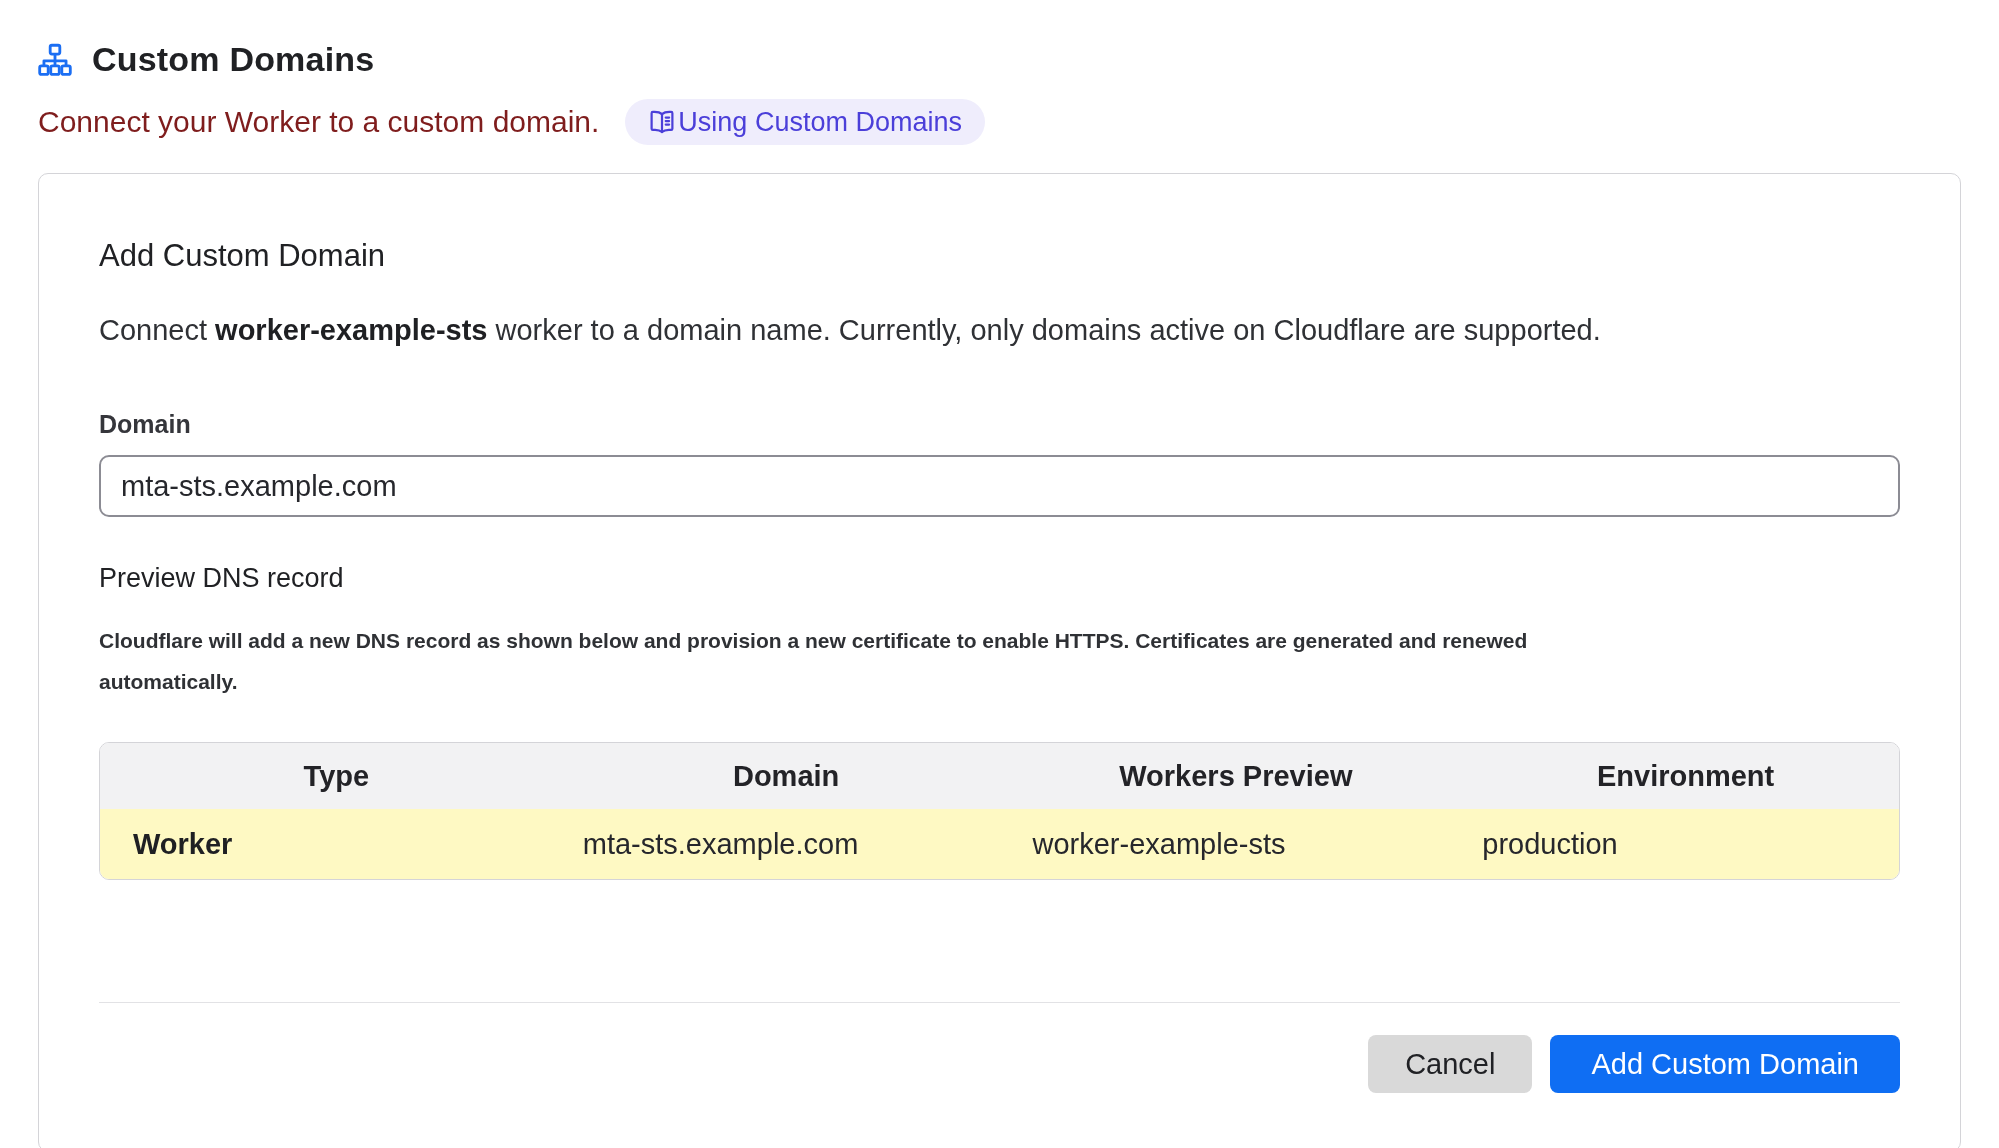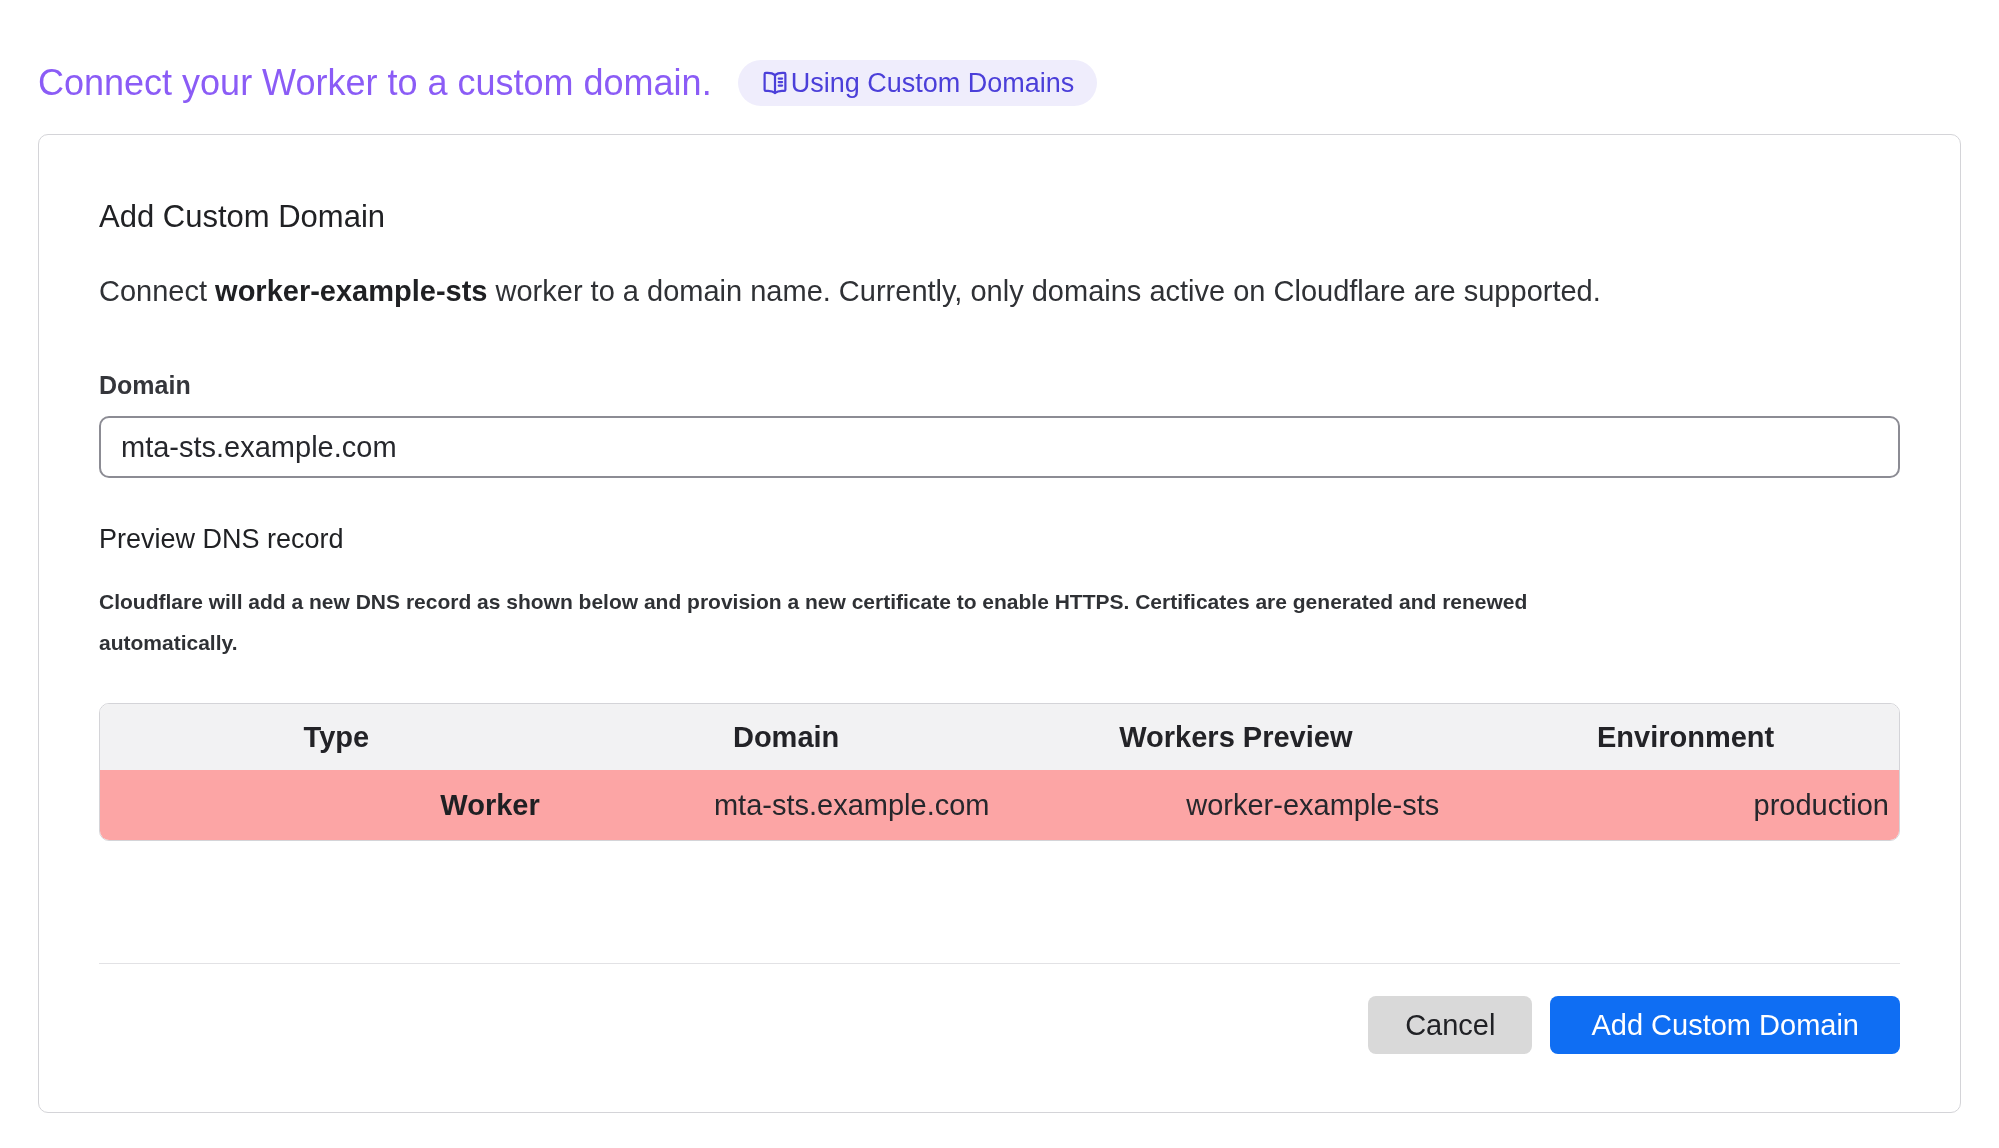--- a/index.html
+++ b/index.html
@@ -10,21 +10,21 @@
     overflow: hidden;
   }
   .page { padding: 40px 38px 0 38px; }
 
   
   .page-header { display: flex; align-items: center; gap: 20px; }
   .page-header .hier-icon { width: 34px; height: 34px; display: inline-flex; }
   .page-title { font-size: 34px; font-weight: 600; letter-spacing: .2px; color: #202124; }
 
   .sub-row { display: flex; align-items: center; margin-top: 20px; }
-  .page-subtitle { font-size: 36px; color: #8b5cf6; }
+  .page-subtitle { font-size: 30px; color: #7f1d1d; }
   .docs-badge {
     display: inline-flex; align-items: center; gap: 2px;
     margin-left: 26px; height: 46px; padding: 0 23px;
     background: #efedfc; border-radius: 23px; cursor: pointer;
   }
   .docs-badge svg { width: 28px; height: 28px; }
   .docs-badge .docs-label { font-size: 27px; font-weight: 500; color: #4b3fd9; }
 
   
   .card {
@@ -60,43 +60,54 @@
     border-radius: 10px;
     overflow: hidden;
   }
   table.dns-table { width: 100%; border-collapse: collapse; table-layout: fixed; }
   .dns-table th {
     background: #f2f2f3; height: 66px; text-align: center;
     font-size: 29px; font-weight: 600; color: #232327;
     padding: 0 10px 0 33px; width: 25%;
   }
   .dns-table td {
-    height: 70px; background: #fca5a5;
+    height: 70px; background: #fef9c3;
     font-size: 29px; color: #26272c;
     padding: 0 10px 0 33px;
-    text-align: right;
   }
   .dns-table td.cell-bold { font-weight: 700; color: #1f2023; }
 
   
   .card-divider { margin-top: 122px; border: none; border-top: 1.5px solid #e2e2e5; }
   .card-footer { margin-top: 32px; display: flex; justify-content: flex-end; align-items: flex-start; gap: 18px; }
   .btn {
     height: 58px; border: none; border-radius: 8px;
     font-size: 29px; font-family: "Liberation Sans", "DejaVu Sans", sans-serif;
     cursor: pointer; display: inline-flex; align-items: center;
   }
   .btn-cancel { background: #d9d9d9; color: #202125; padding: 0 37px; }
   .btn-primary { background: #0f6ef3; color: #ffffff; padding: 0 41px; }
 </style>
 </head>
 <body>
 
 <div class="page">
 
+  <div class="page-header">
+    <span class="hier-icon">
+      <svg viewBox="0 0 24 24" width="34" height="34" fill="none" stroke="#1b6ef3" stroke-width="2" stroke-linejoin="round">
+        <rect x="8.6" y="1.6" width="6.8" height="6.2" rx="1.2"></rect>
+        <rect x="1.2" y="16.2" width="6" height="6" rx="1.2"></rect>
+        <rect x="9" y="16.2" width="6" height="6" rx="1.2"></rect>
+        <rect x="16.8" y="16.2" width="6" height="6" rx="1.2"></rect>
+        <path d="M12 7.8 V 12.6 M4.2 16.2 V 12.6 H 19.8 V 16.2 M12 12.6 V 16.2"></path>
+      </svg>
+    </span>
+    <h1 class="page-title">Custom Domains</h1>
+  </div>
 
   <div class="sub-row">
     <span class="page-subtitle">Connect your Worker to a custom domain.</span>
     <span class="docs-badge">
       <span style="display:inline-flex;">
         <svg viewBox="0 0 24 24" fill="none" stroke="#4b3fd9" stroke-width="1.9" stroke-linecap="round" stroke-linejoin="round">
           <path d="M12 5.3C10.4 3.9 8 3.4 5.6 3.4H4.1c-.6 0-1 .4-1 1v13.3c0 .6.4 1 1 1h2c2.4 0 4.4.5 5.9 1.9 1.5-1.4 3.5-1.9 5.9-1.9h2c.6 0 1-.4 1-1V4.4c0-.6-.4-1-1-1h-1.5C16 3.4 13.6 3.9 12 5.3z"></path>
           <path d="M12 5.3v15.3"></path>
           <path d="M15.2 8.2h2.9M15.2 11.2h2.9M15.2 14.2h2.9"></path>
         </svg>

